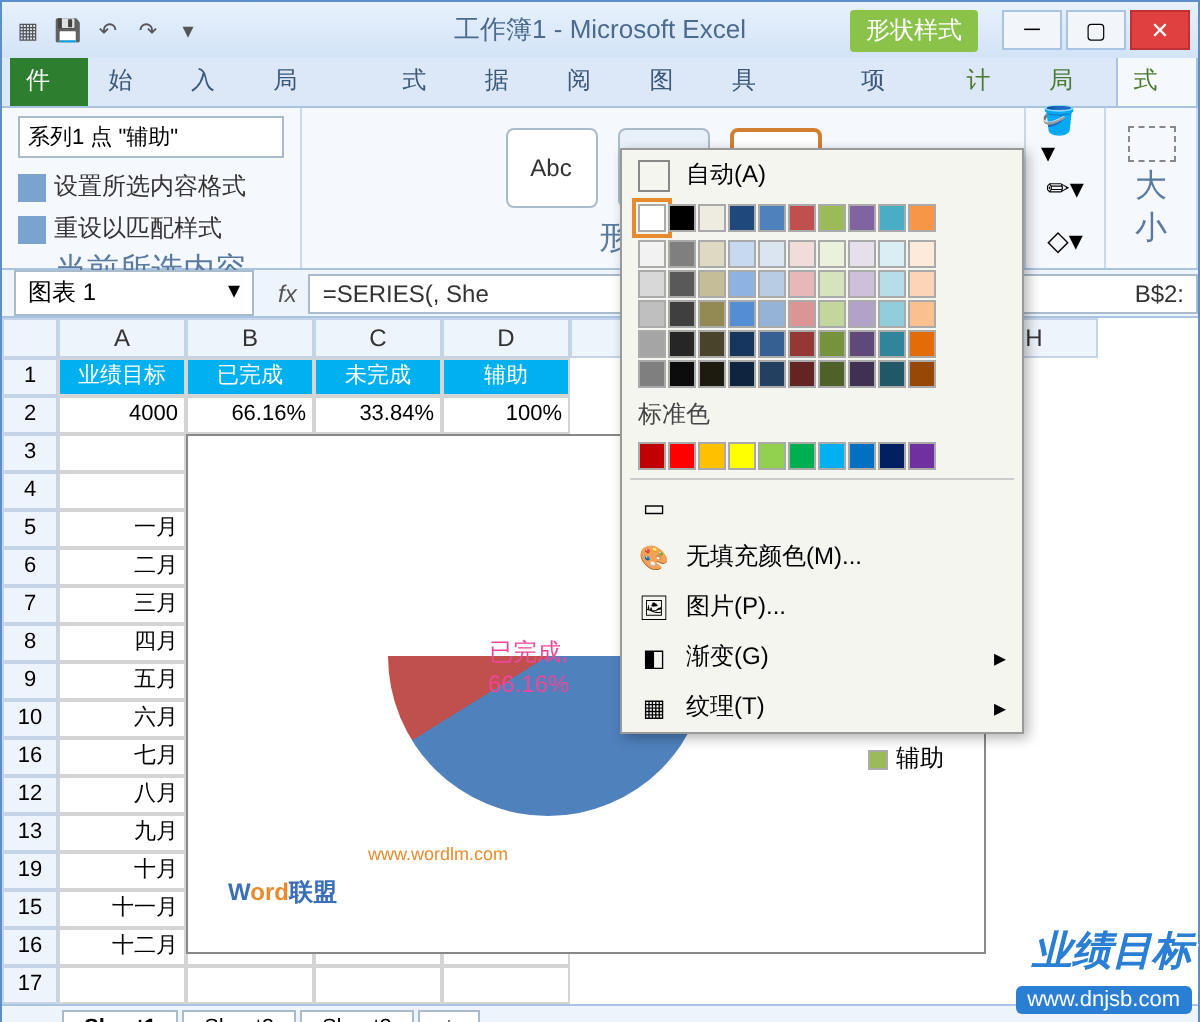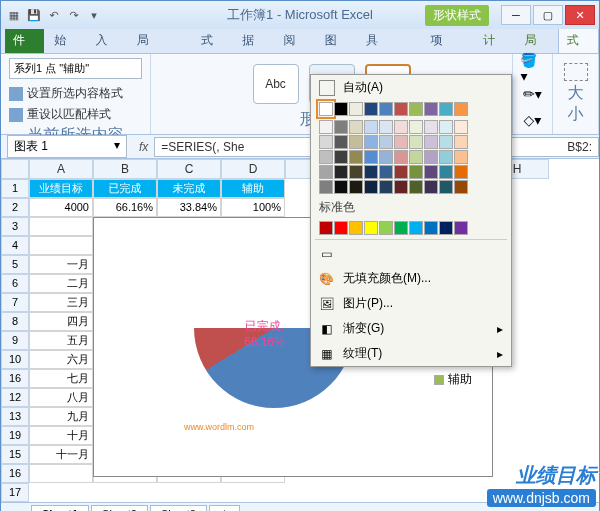--- a/index.html
+++ b/index.html
@@ -66,21 +66,21 @@
 .dd-sep{height:1px;background:#ccc;margin:2px 4px}
 .dd-section{padding:3px 8px;font-size:12px;color:#444}
 .swatches{display:flex;flex-wrap:wrap;gap:1px;padding:2px 8px}
 .sw{width:14px;height:14px;border:1px solid #aaa}
 .sw.sel{outline:2px solid #e88b2e;outline-offset:1px}
 .std-row{display:flex;gap:1px;padding:2px 8px}
 .tabs{height:22px;display:flex;align-items:center;background:#eef4fb;border-top:1px solid #a9c4e2;padding-left:30px;gap:2px}
 .tabs span{padding:2px 10px;background:#fff;border:1px solid #abc;border-bottom:none;font-size:11px}
 .tabs .active{background:#fff;font-weight:bold}
 .corner-brand{position:absolute;right:4px;bottom:22px;font-size:20px;font-weight:bold;font-style:italic;color:#2a7fd4;text-shadow:1px 1px #fff}
-.corner-url{position:absolute;right:4px;bottom:4px;background:#2a7fd4;color:#fff;padding:1px 6px;font-size:14px;border-radius:3px}
+.corner-url{position:absolute;right:4px;bottom:4px;background:#2a7fd4;color:#fff;padding:1px 6px;font-size:11px;border-radius:3px}
 </style>
 </head>
 <body>
 
 <div class="wnd">
   <div class="titlebar">
     <div class="qat">
       <span>▦</span>
       <span>💾</span>
       <span>↶</span>
@@ -268,20 +268,26 @@
             <div class="cell "></div>
             <div class="cell "></div>
           </div>
           <div class="crow">
             <div class="cell r">十一月</div>
             <div class="cell r"></div>
             <div class="cell "></div>
             <div class="cell "></div>
           </div>
           <div class="crow">
+            <div class="cell r">十二月</div>
+            <div class="cell r"></div>
+            <div class="cell "></div>
+            <div class="cell "></div>
+          </div>
+          <div class="crow">
             <div class="cell "></div>
             <div class="cell "></div>
             <div class="cell "></div>
             <div class="cell "></div>
           </div>
         </div>
     </div>
 
     <div class="chart">
       <div class="pie"></div>
@@ -294,20 +300,21 @@
         <div>
             <span class="sw" style="background:#c0504d"></span>
             <span>未完成</span>
           </div>
         <div>
             <span class="sw" style="background:#9bbb59"></span>
             <span>辅助</span>
           </div>
       </div>
       <div class="wm-url">www.wordlm.com</div>
+      <div class="wm"><span class="w">W</span><span class="o">ord</span><span class="w">联盟</span></div>
     </div>
   </div>
 
   <div class="tabs">
     <span class="active">Sheet1</span>
     <span>Sheet2</span>
     <span>Sheet3</span>
     <span>✳</span>
   </div>
 

